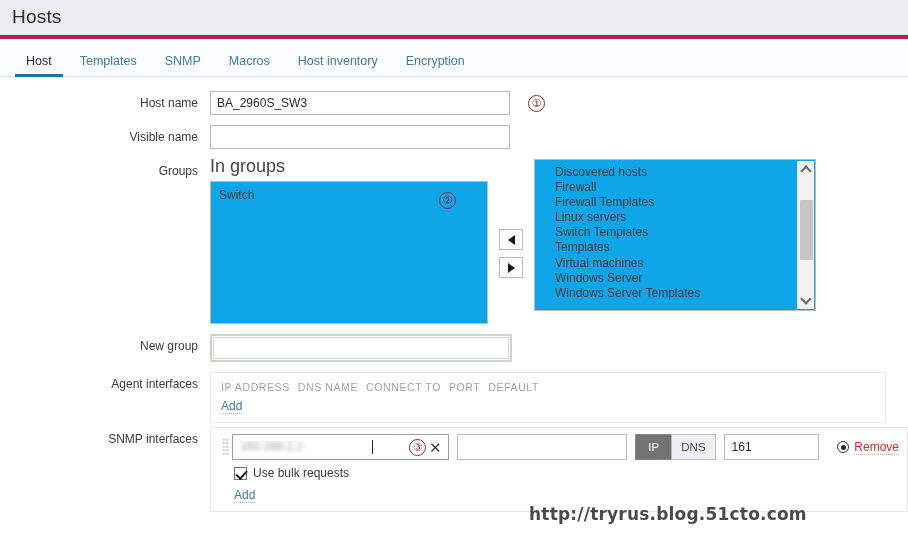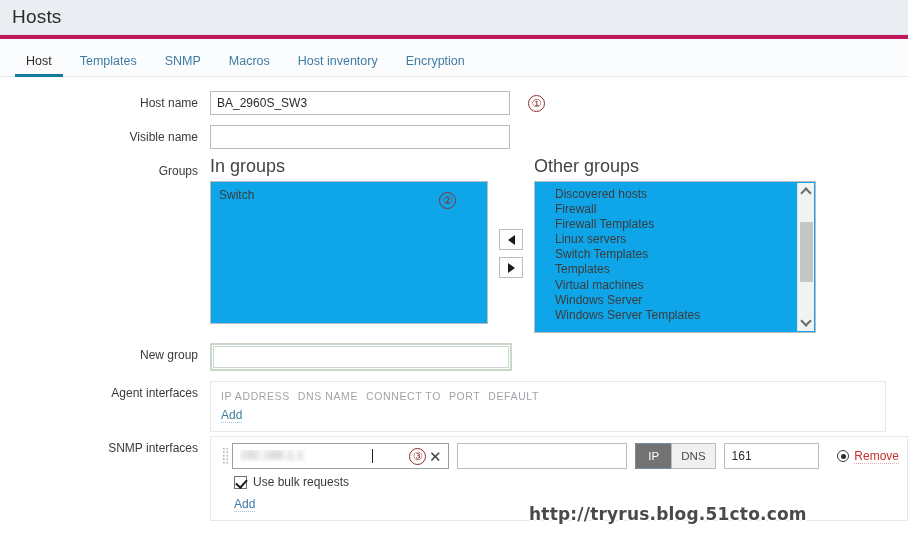--- a/index.html
+++ b/index.html
@@ -406,21 +406,20 @@
         <div class="arrow-col">
           <div class="arrow-btn">
             <span class="tri-l"></span>
           </div>
           <div class="arrow-btn">
             <span class="tri-r"></span>
           </div>
         </div>
 
         <div class="grp-col">
-          <div class="grp-caption">Other groups</div>
           <div class="listbox other">
             <div class="listitem">Discovered hosts</div>
             <div class="listitem">Firewall</div>
             <div class="listitem">Firewall Templates</div>
             <div class="listitem">Linux servers</div>
             <div class="listitem">Switch Templates</div>
             <div class="listitem">Templates</div>
             <div class="listitem">Virtual machines</div>
             <div class="listitem">Windows Server</div>
             <div class="listitem">Windows Server Templates</div>

